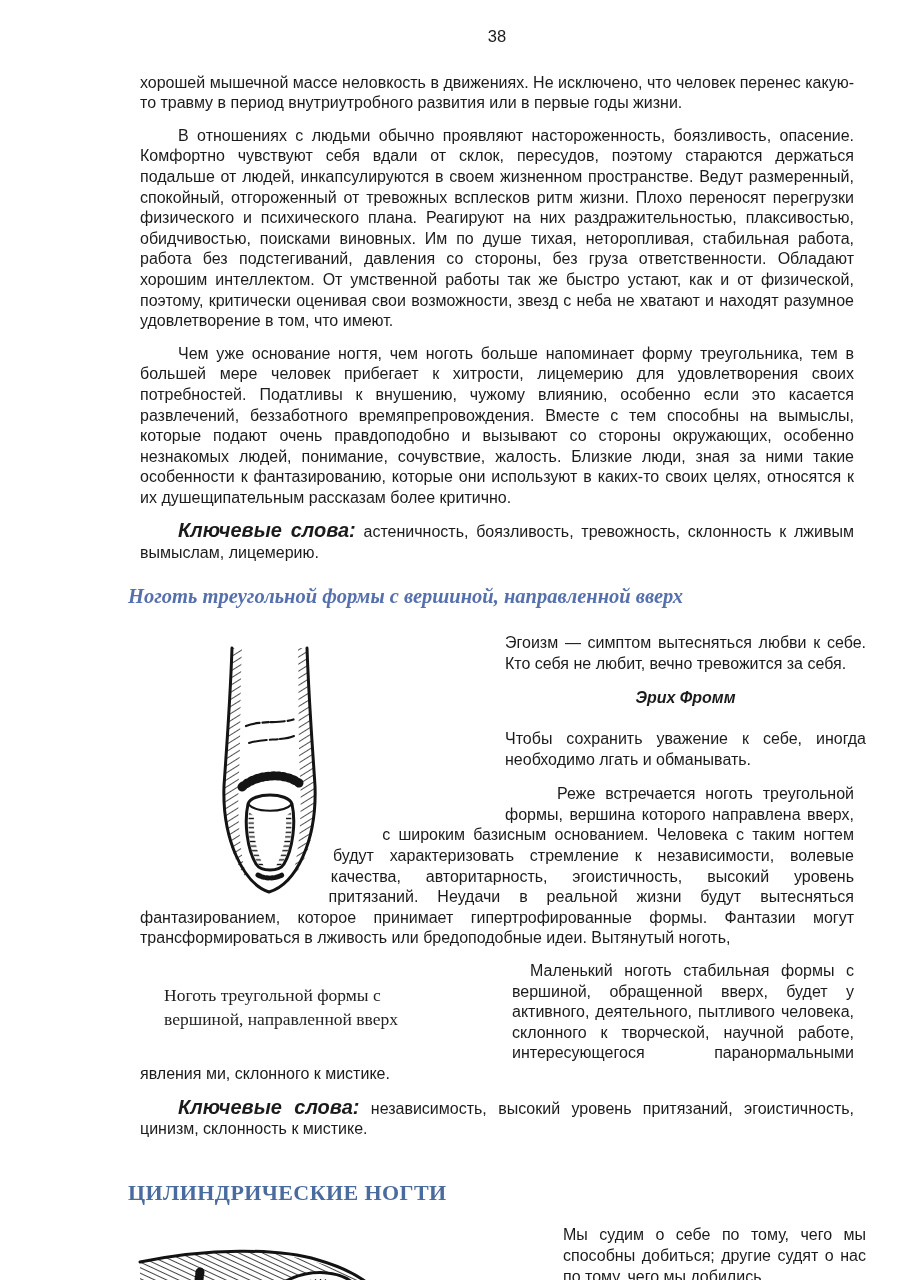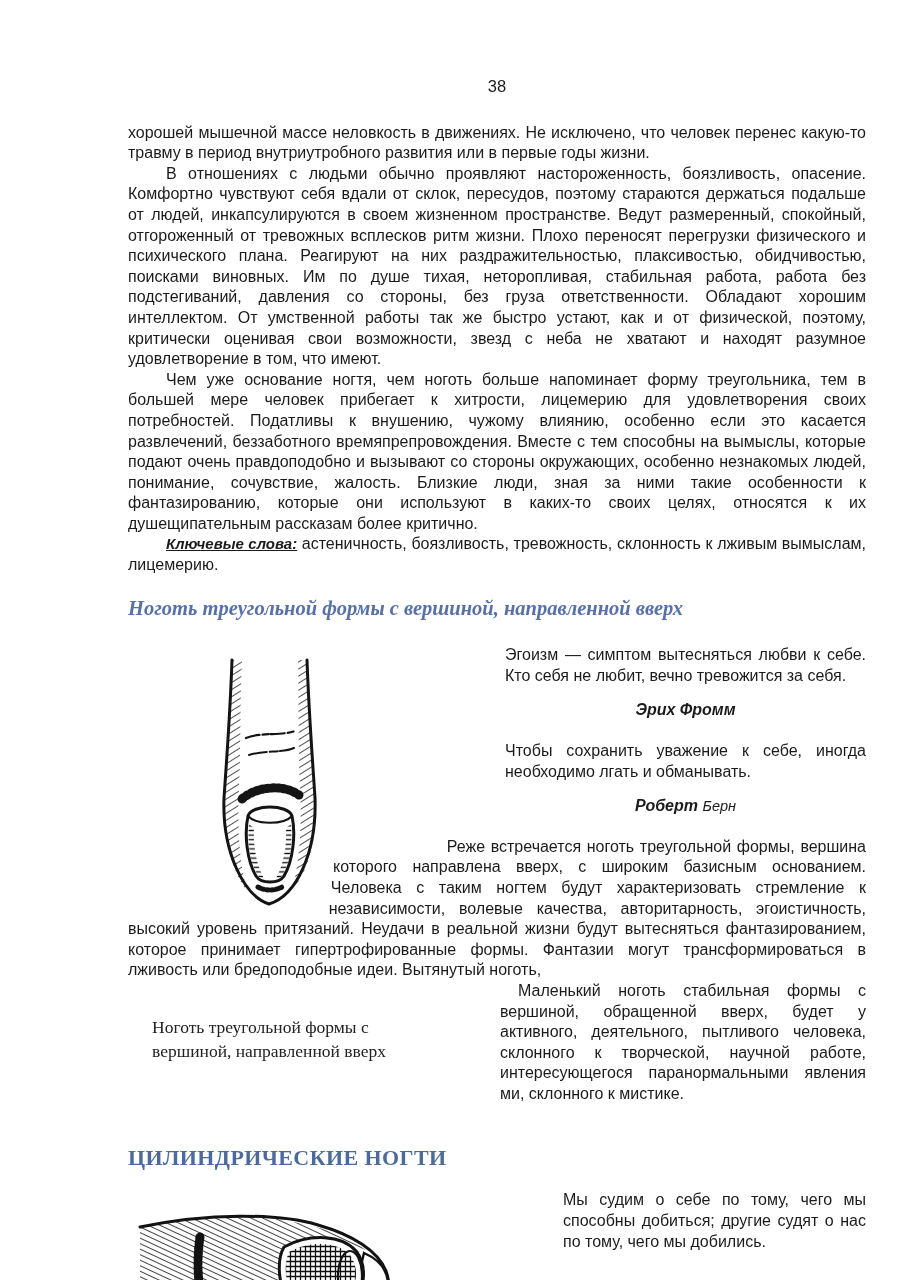--- a/index.html
+++ b/index.html
@@ -1,32 +1,32 @@
 <!DOCTYPE html>
 <html style="--sub-blue: #5670ad; --cap-blue: #4a6b9e;"><head>
 <meta charset="utf-8">
 <style>
   html,body{margin:0;padding:0;background:#ffffff;}
   .page{
     position:relative;
     width:905px;height:1280px;
     box-sizing:border-box;
-    padding:76px 39px 0 128px;
+    padding:26px 39px 0 128px;
     background:#ffffff;
     font-family:"Liberation Sans", sans-serif;
     font-size:16px;
     line-height:20.6px;
     color:#1b1b1b;
     overflow:hidden;
   }
   .pagenum{text-align:center;margin:0 0 26px 0;font-size:16.5px;}
-  p.body{margin:0;text-align:justify;}
+  p.body{margin:12px;text-align:justify;}
   .ind{text-indent:38px;}
   .ind2{text-indent:52px;}
-  .kw{font-weight:bold;font-style:italic;font-size:15px;text-decoration:underline;}
+  .kw{font-weight:bold;font-style:italic;font-size:20px;}
   h2.sub{
     font-family:"Liberation Serif", serif;
     font-style:italic;font-weight:bold;
     color:var(--sub-blue,#5670ad);
     font-size:20.5px;line-height:24px;
     margin:20px 0 24px 0;
   }
   h2.caps{
     clear:both;
     font-family:"Liberation Serif", serif;
@@ -105,25 +105,25 @@
       <path d="M47,166 C45,190 49,208 57,219 L63,222 C55,209 51,190 52,170 Z" fill="url(#hh)" stroke="none"></path>
       <path d="M89,166 C91,190 87,208 79,219 L73,222 C81,209 85,190 84,170 Z" fill="url(#hh)" stroke="none"></path>
 
       <path d="M56,229 C63,233 73,233 80,229" fill="none" stroke="#141414" stroke-width="5" stroke-dasharray="2,2.5"></path>
     </svg>
   </div>
 
   <div class="quote">Эгоизм — симптом вытесняться любви к себе. Кто себя не любит, вечно тревожится за себя.</div>
   <div class="attrib">Эрих Фромм</div>
   <div class="quote">Чтобы сохранить уважение к себе, иногда необходимо лгать и обманывать.</div>
-  <div class="attrib"><span>Роберт</span> <span class="light">Берн</span></div>
 
   <p class="body ind2 para-mid"><span>Реже встречается ноготь треугольной формы, вершина которого направлена вверх, с широким базисным основанием. Человека с таким ногтем будут характеризовать стремление к независимости, волевые качества, авторитарность, эгоистичность, высокий уровень притязаний. Неудачи в реальной жизни будут вытесняться фантазированием, которое принимает гипертрофированные формы. Фантазии могут трансформироваться в лживость или бредоподобные идеи. Вытянутый ноготь,</span>
     <span class="capfl">Ноготь треугольной формы с вершиной, направленной вверх</span></p>
   <p class="body" style="text-indent:18px;">Маленький ноготь стабильная формы с вершиной, обращенной вверх, будет у активного, деятельного, пытливого человека, склонного к творческой, научной работе, интересующегося паранормальными явления ми, склонного к мистике.</p>
+  <p class="body ind"><span class="kw">Ключевые слова:</span> <span>независимость, высокий уровень притязаний, эгоистичность, цинизм, склонность к мистике.</span></p>
 
   <h2 class="caps">ЦИЛИНДРИЧЕСКИЕ НОГТИ</h2>
 
   <div class="fig2">
 
     <svg class="ill" width="260" height="130" viewBox="0 0 260 130">
       <defs>
         <pattern id="hd2" width="5" height="5" patternUnits="userSpaceOnUse" patternTransform="rotate(115)">
           <line x1="0" y1="0" x2="0" y2="5" stroke="#141414" stroke-width="1.6"></line>
         </pattern>

